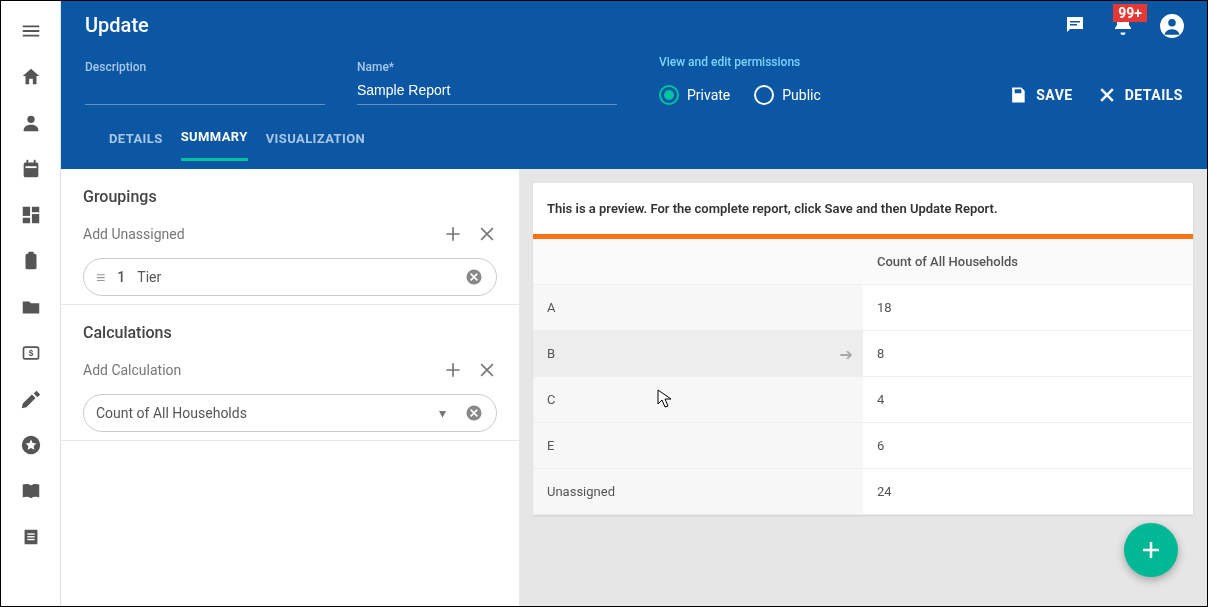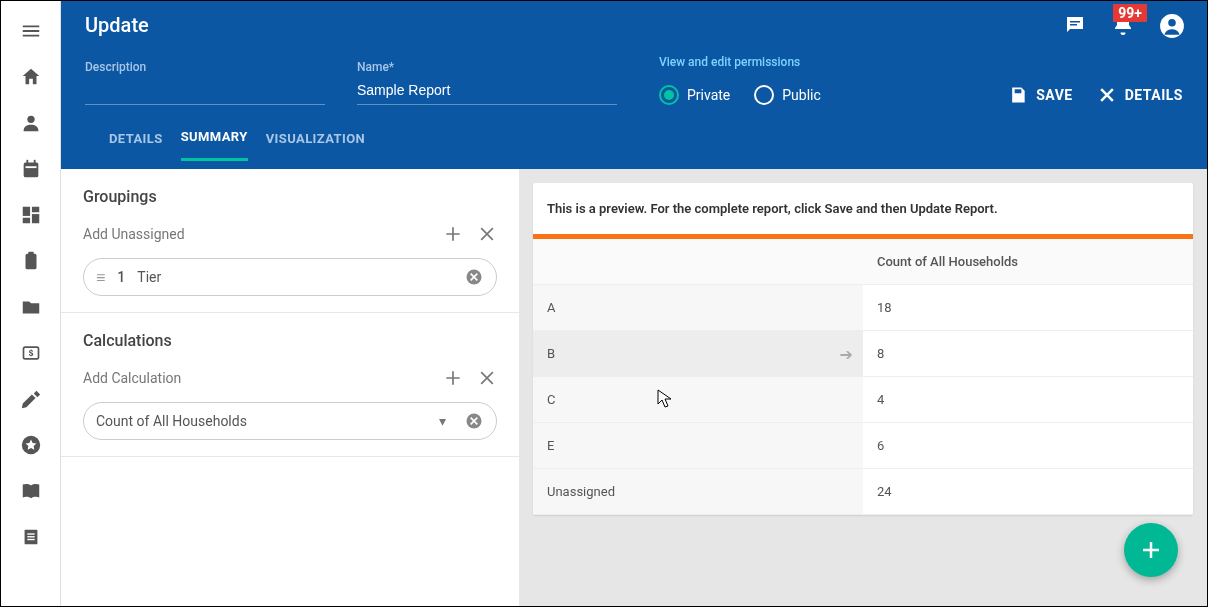--- a/index.html
+++ b/index.html
@@ -28,21 +28,21 @@
 .radio-outer { width: 20px; height: 20px; border: 2px solid #fff; border-radius: 50%; display: flex; align-items: center; justify-content: center; }
 .radio-outer.sel { border-color: #00c4a1; }
 .radio-inner { width: 10px; height: 10px; background: #00c4a1; border-radius: 50%; }
 .actions { margin-left: auto; display: flex; gap: 24px; }
 .action-btn { display: flex; align-items: center; gap: 8px; color: #fff; font-weight: 700; font-size: 14px; cursor: pointer; letter-spacing: 0.5px; margin-top: 12px; }
 .tabs { display: flex; padding: 18px 24px 8px 48px; gap: 18px; align-items: center; }
 .tab { font-size: 13px; font-weight: 700; color: #a8c6e6; padding: 0 0 14px 0; cursor: pointer; letter-spacing: 0.4px; }
 .tab.active { color: #fff; border-bottom: 3px solid #00c4a1; }
 .content { flex: 1; display: flex; background: #e6e6e6; overflow: hidden; }
 .left-panel { width: 458px; background: #fff; overflow-y: auto; }
-.section { padding: 18px 22px 16px 22px; border-bottom: 1px solid #e8e8e8; }
+.section { padding: 18px 22px 8px 22px; border-bottom: 1px solid #e8e8e8; }
 .section-title { font-size: 16px; font-weight: 500; color: #444; margin-bottom: 18px; }
 .add-row { display: flex; align-items: center; color: #777; font-size: 14px; margin-bottom: 14px; }
 .add-row .icons { margin-left: auto; display: flex; gap: 14px; }
 .small-icon { width: 20px; height: 20px; color: #777; cursor: pointer; display:flex; align-items:center; justify-content:center; }
 .pill { border: 1px solid #ccc; border-radius: 20px; padding: 8px 12px; display: flex; align-items: center; gap: 12px; color: #555; }
 .pill .drag { color: #999; font-size: 16px; }
 .pill .num { font-weight: 500; }
 .pill .label { flex: 1; }
 .pill .remove { width: 20px; height: 20px; cursor: pointer; }
 .pill .caret { color:#777; margin-right: 6px; }

